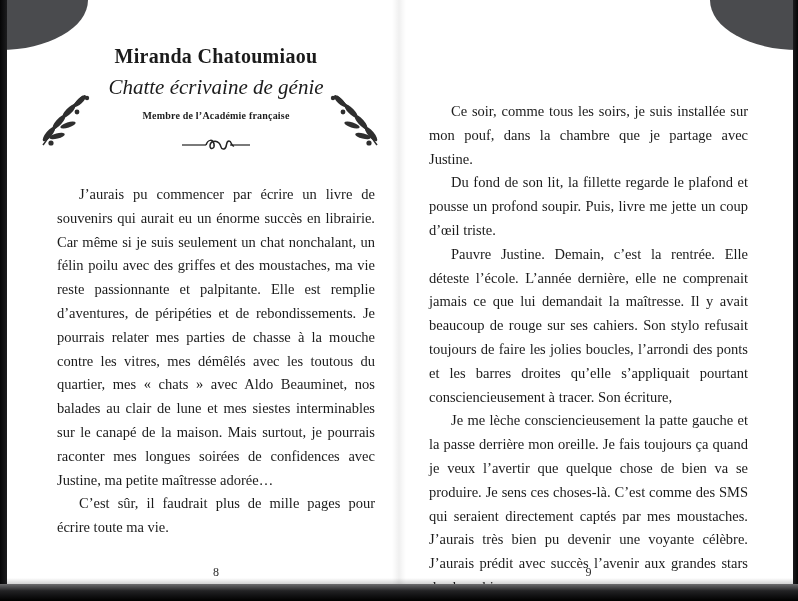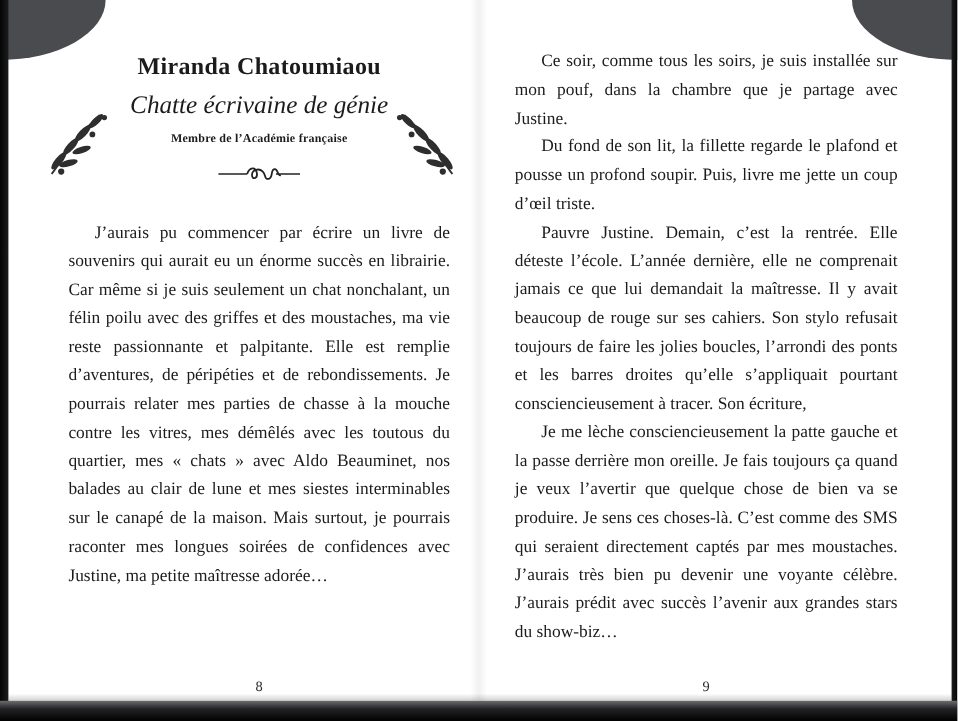--- a/index.html
+++ b/index.html
@@ -89,21 +89,21 @@
   .branch { position: absolute; top: 88px; width: 58px; height: 60px; }
   .branch-left  { left: -20px; }
   .branch-right { right: -8px; transform: scaleX(-1); }
 
   .body-text {
     text-align: justify;
     font-size: 14.5px;
     line-height: 23.8px;
   }
   .body-text p { margin: 0; text-indent: 22px; }
-  .page-right .body-text { padding-top: 40px; }
+  .page-right .body-text { padding-top: 72px; margin-top: 28px; }
 
   .page-number {
     position: absolute;
     bottom: 4px; left: 0; right: 0;
     text-align: center;
     font-size: 12px;
     color: #2a2a2a;
   }
 </style>
 </head>
@@ -159,20 +159,21 @@
       <div class="ornament">
         <svg width="72" height="16" viewBox="0 0 72 16" aria-hidden="true">
           <path d="M2 8 L26 8" stroke="#222" stroke-width="1.2" fill="none"></path>
           <path d="M26 8 C28 2 33 2 34 7 C35 12 30 13 30 9 C30 4 36 3 39 6 C42 9 40 13 44 12 C48 11 45 4 49 4 C52 4 51 10 54 9" stroke="#222" stroke-width="1.5" fill="none"></path>
           <path d="M50 8 L70 8" stroke="#222" stroke-width="1.2" fill="none"></path>
         </svg>
       </div>
     </header>
     <div class="body-text">
       <p>J’aurais pu commencer par écrire un livre de souvenirs qui aurait eu un énorme succès en librairie. Car même si je suis seulement un chat nonchalant, un félin poilu avec des griffes et des moustaches, ma vie reste passionnante et palpitante. Elle est remplie d’aventures, de péripéties et de rebondissements. Je pourrais relater mes parties de chasse à la mouche contre les vitres, mes démêlés avec les toutous du quartier, mes « chats » avec Aldo Beauminet, nos balades au clair de lune et mes siestes interminables sur le canapé de la maison. Mais surtout, je pourrais raconter mes longues soirées de confidences avec Justine, ma petite maîtresse adorée…</p>
+      <p>C’est sûr, il faudrait plus de mille pages pour écrire toute ma vie.</p>
     </div>
     <div class="page-number">8</div>
   </section>
 
   <section class="page page-right">
     <div class="body-text">
       <p>Ce soir, comme tous les soirs, je suis installée sur mon pouf, dans la chambre que je partage avec Justine.</p>
       <p>Du fond de son lit, la fillette regarde le plafond et pousse un profond soupir. Puis, livre me jette un coup d’œil triste.</p>
       <p>Pauvre Justine. Demain, c’est la rentrée. Elle déteste l’école. L’année dernière, elle ne comprenait jamais ce que lui demandait la maîtresse. Il y avait beaucoup de rouge sur ses cahiers. Son stylo refusait toujours de faire les jolies boucles, l’arrondi des ponts et les barres droites qu’elle s’appliquait pourtant consciencieusement à tracer. Son écriture,</p>
       <p>Je me lèche consciencieusement la patte gauche et la passe derrière mon oreille. Je fais toujours ça quand je veux l’avertir que quelque chose de bien va se produire. Je sens ces choses-là. C’est comme des SMS qui seraient directement captés par mes moustaches. J’aurais très bien pu devenir une voyante célèbre. J’aurais prédit avec succès l’avenir aux grandes stars du show-biz…</p>

